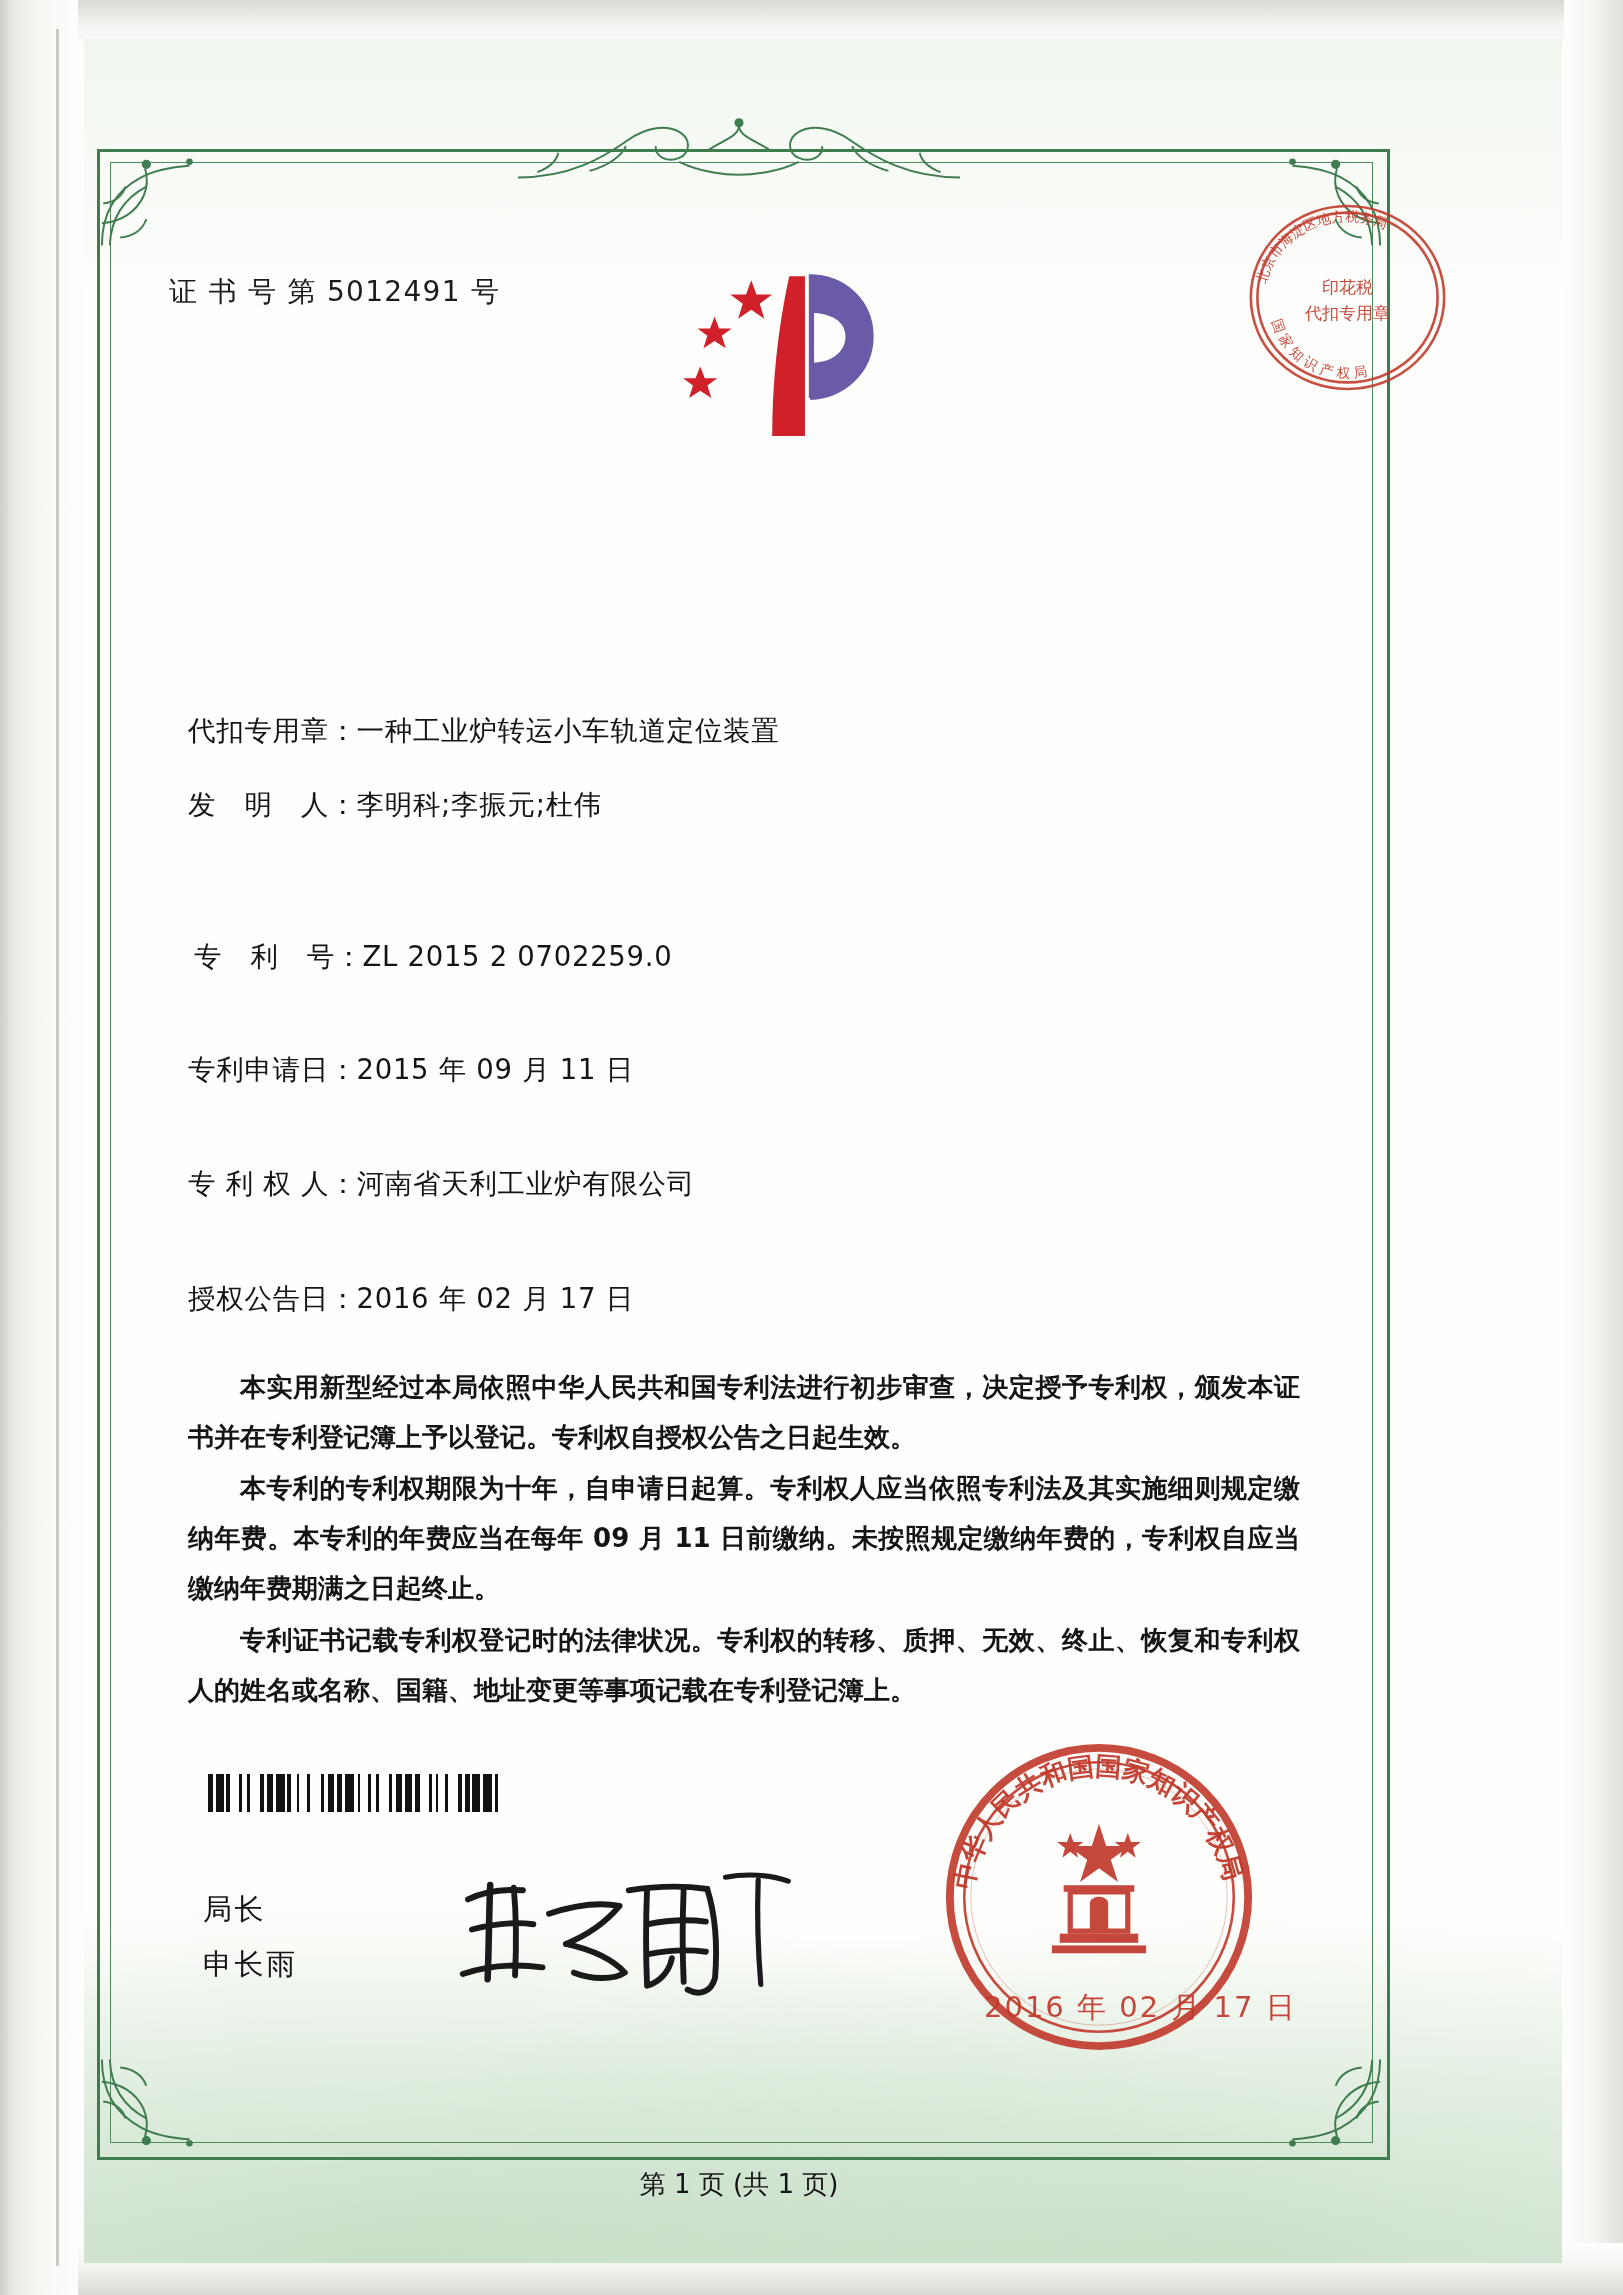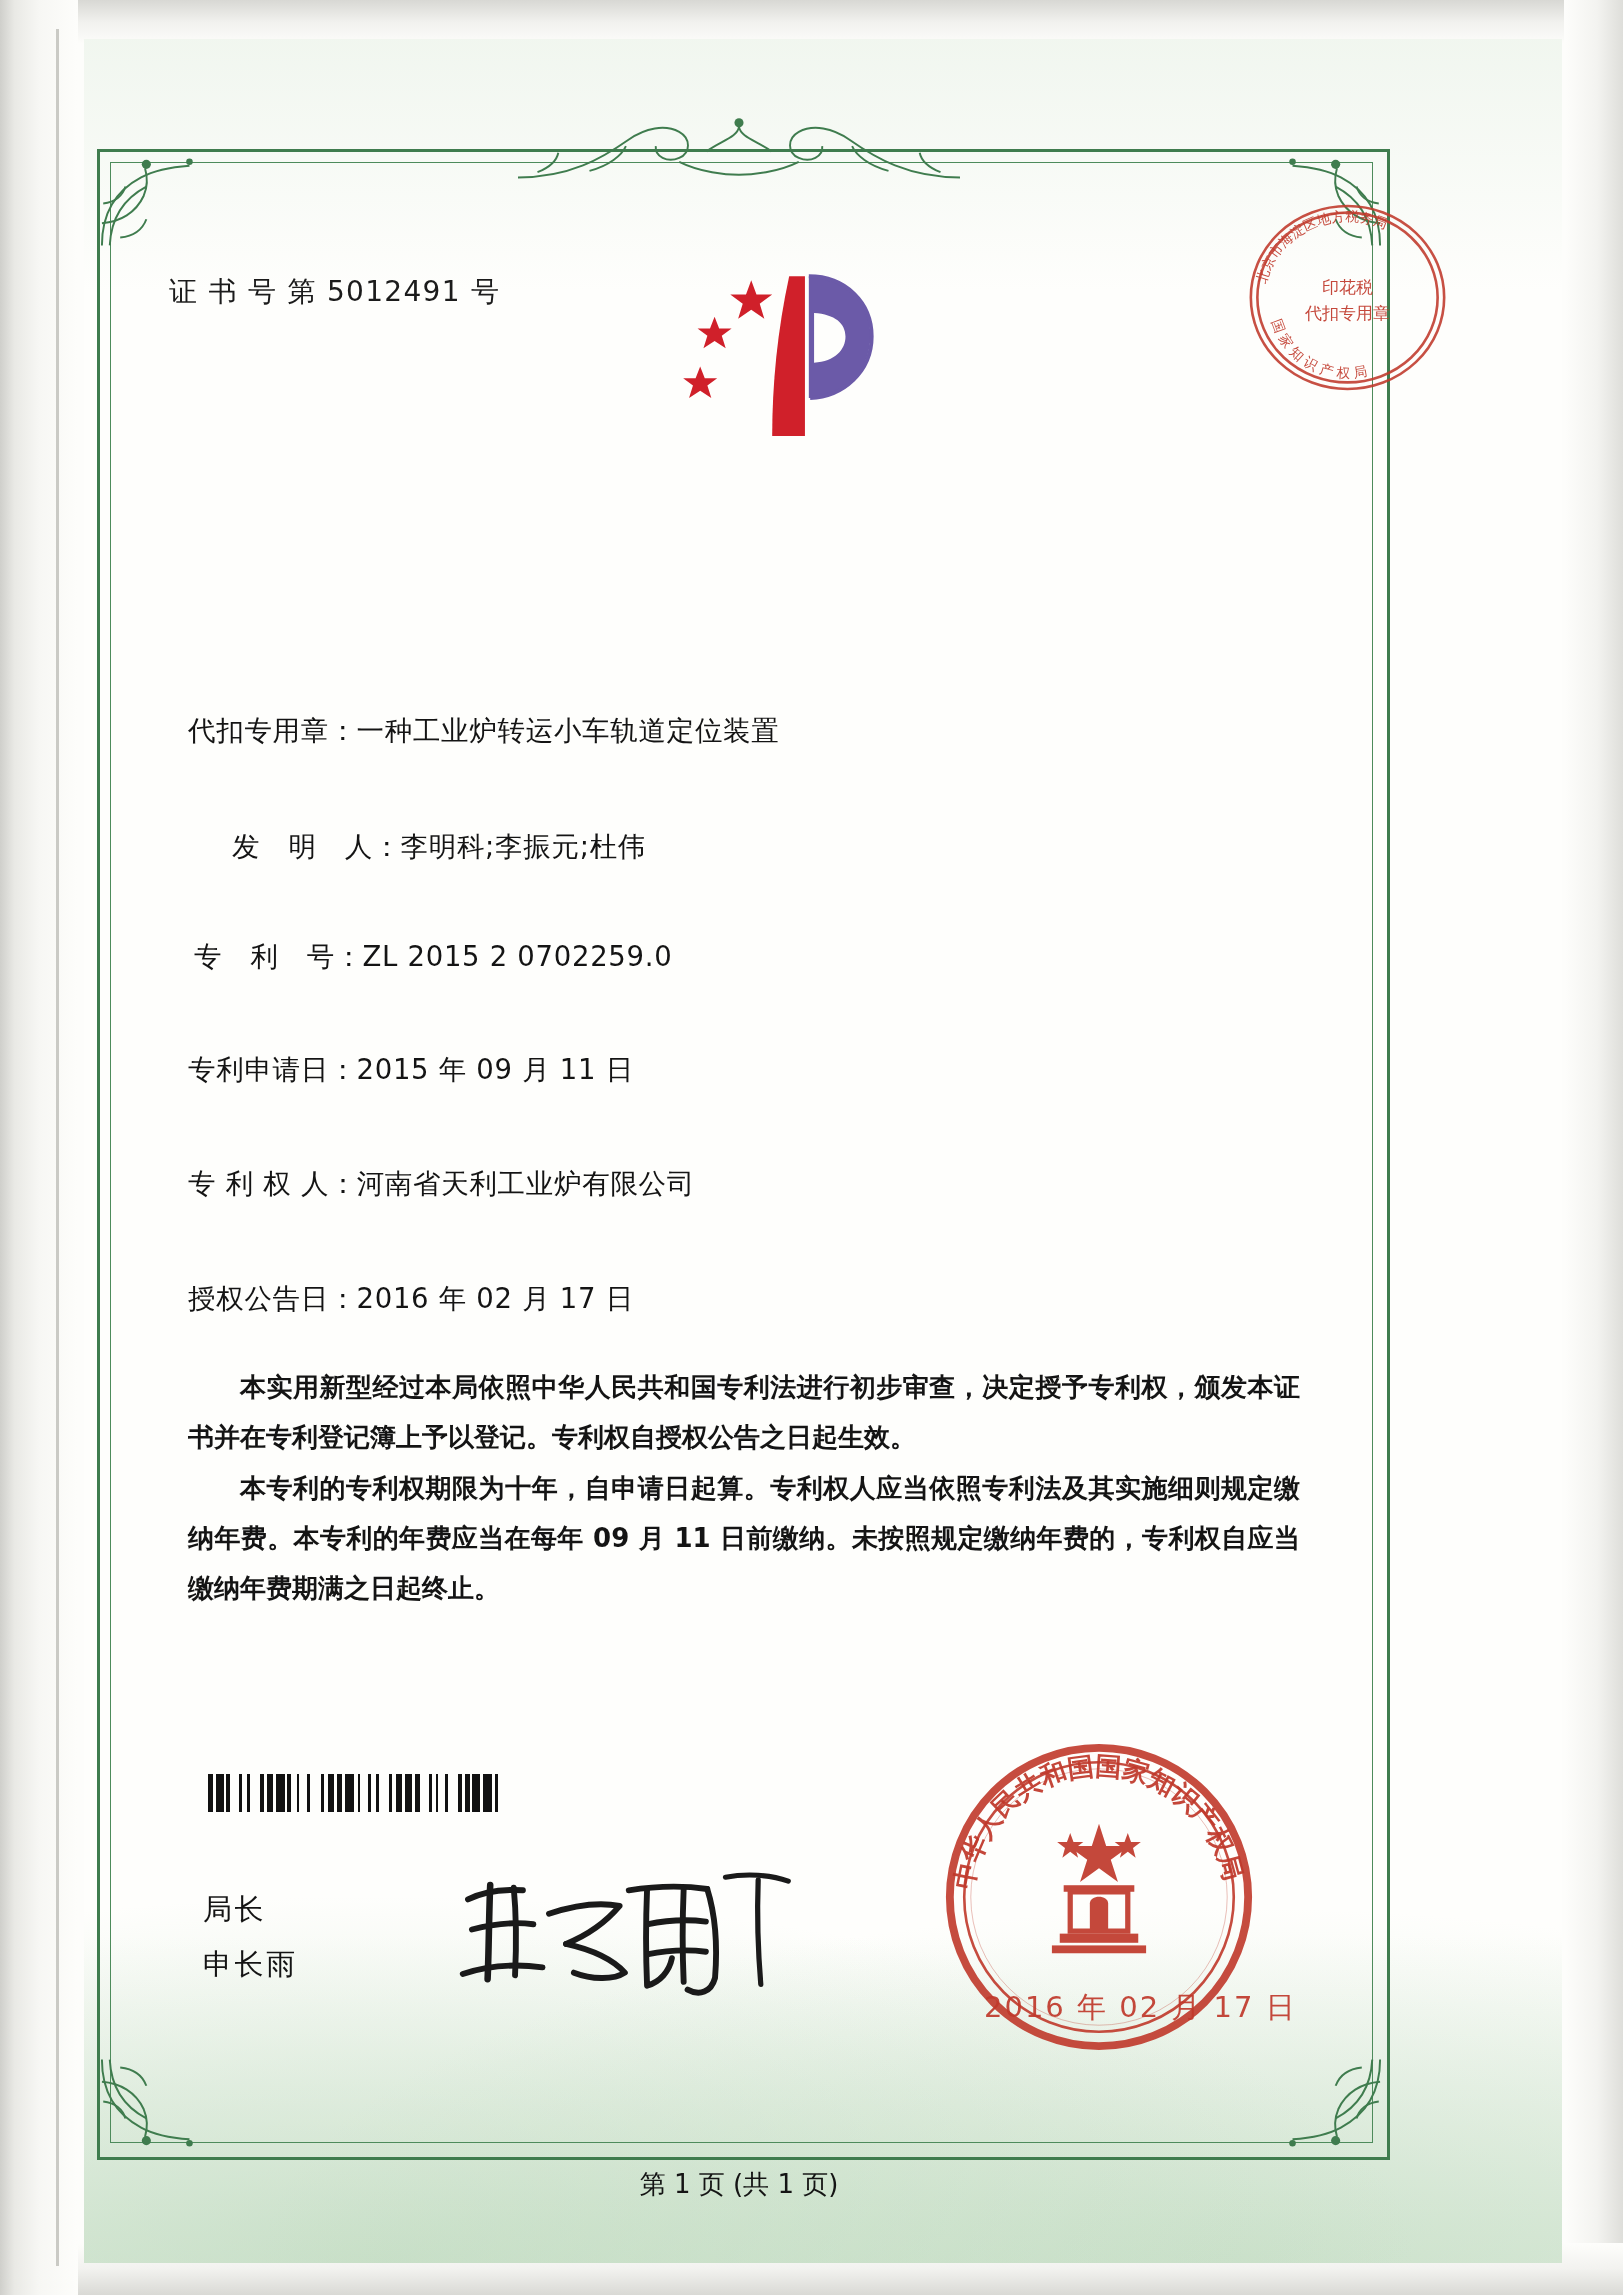--- a/index.html
+++ b/index.html
@@ -151,21 +151,21 @@
     position: absolute;
     left: 188px;
     font-size: 27.5px;
     color: #141414;
     white-space: nowrap;
     font-family: "DejaVu Sans", sans-serif;
   }
   .field .lbl { letter-spacing: 0.7px; }
   .field .val { letter-spacing: 0.7px; text-align: center; }
   .f1 { top: 713px; }
-  .f2 { top: 829px; margin-left: 44px; }
+  .f2 { top: 787px; }
   .f3 { top: 939px; margin-left: 6px; }
   .f4 { top: 1052px; }
   .f5 { top: 1166px; }
   .f6 { top: 1281px; }
 
   .sp2 { letter-spacing: 13px; }
 
   
   .body-text {
     position: absolute;
@@ -379,20 +379,21 @@
     <span class="lbl">专 利 权 人</span><span>：</span><span class="val">河南省天利工业炉有限公司</span>
   </div>
 
   <div class="field f6">
     <span class="lbl">授权公告日</span><span>：</span><span class="val">2016 年 02 月 17 日</span>
   </div>
 
   <div class="body-text">
     <p>本实用新型经过本局依照中华人民共和国专利法进行初步审查，决定授予专利权，颁发本证书并在专利登记簿上予以登记。专利权自授权公告之日起生效。</p>
     <p>本专利的专利权期限为十年，自申请日起算。专利权人应当依照专利法及其实施细则规定缴纳年费。本专利的年费应当在每年 09 月 11 日前缴纳。未按照规定缴纳年费的，专利权自应当缴纳年费期满之日起终止。</p>
+    <p>专利证书记载专利权登记时的法律状况。专利权的转移、质押、无效、终止、恢复和专利权人的姓名或名称、国籍、地址变更等事项记载在专利登记簿上。</p>
   </div>
 
   <div class="barcode" id="barcode">
       <i style="width:5.2px;background:#111"></i>
       <i style="width:2.6px;background:transparent"></i>
       <i style="width:7.8px;background:#111"></i>
       <i style="width:2.6px;background:transparent"></i>
       <i style="width:3.9px;background:#111"></i>
       <i style="width:9.2px;background:transparent"></i>
       <i style="width:2.6px;background:#111"></i>

